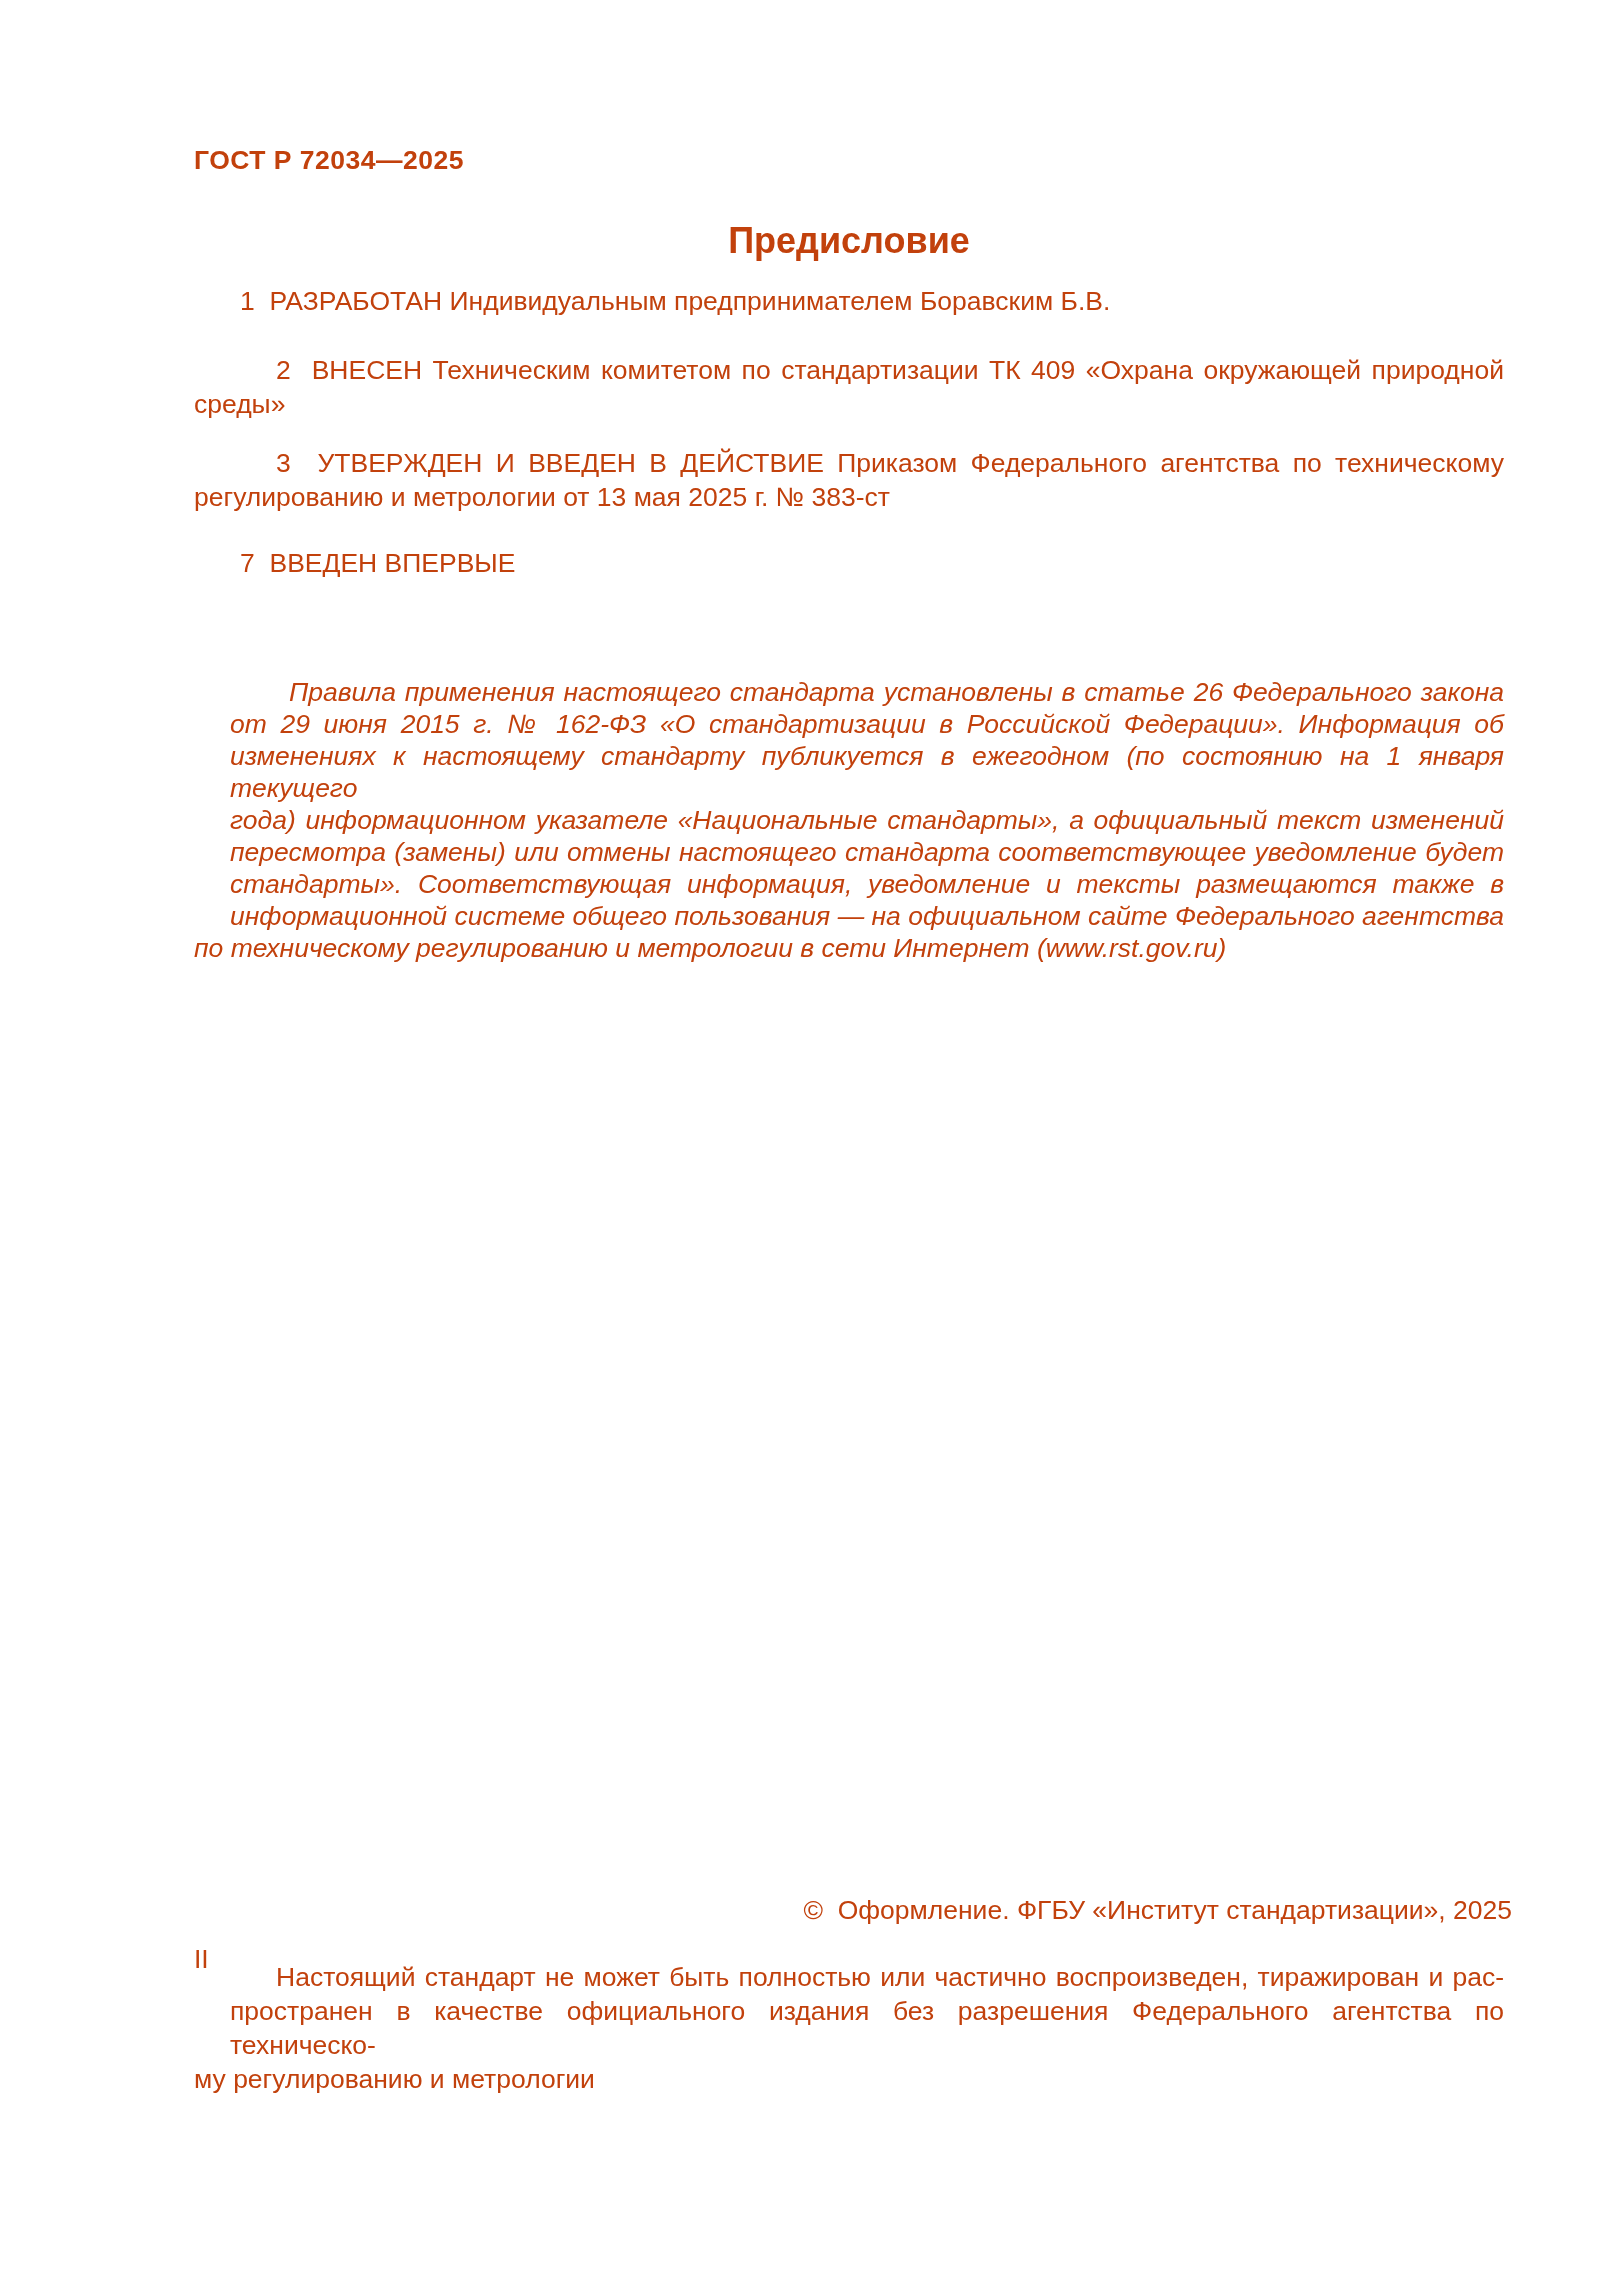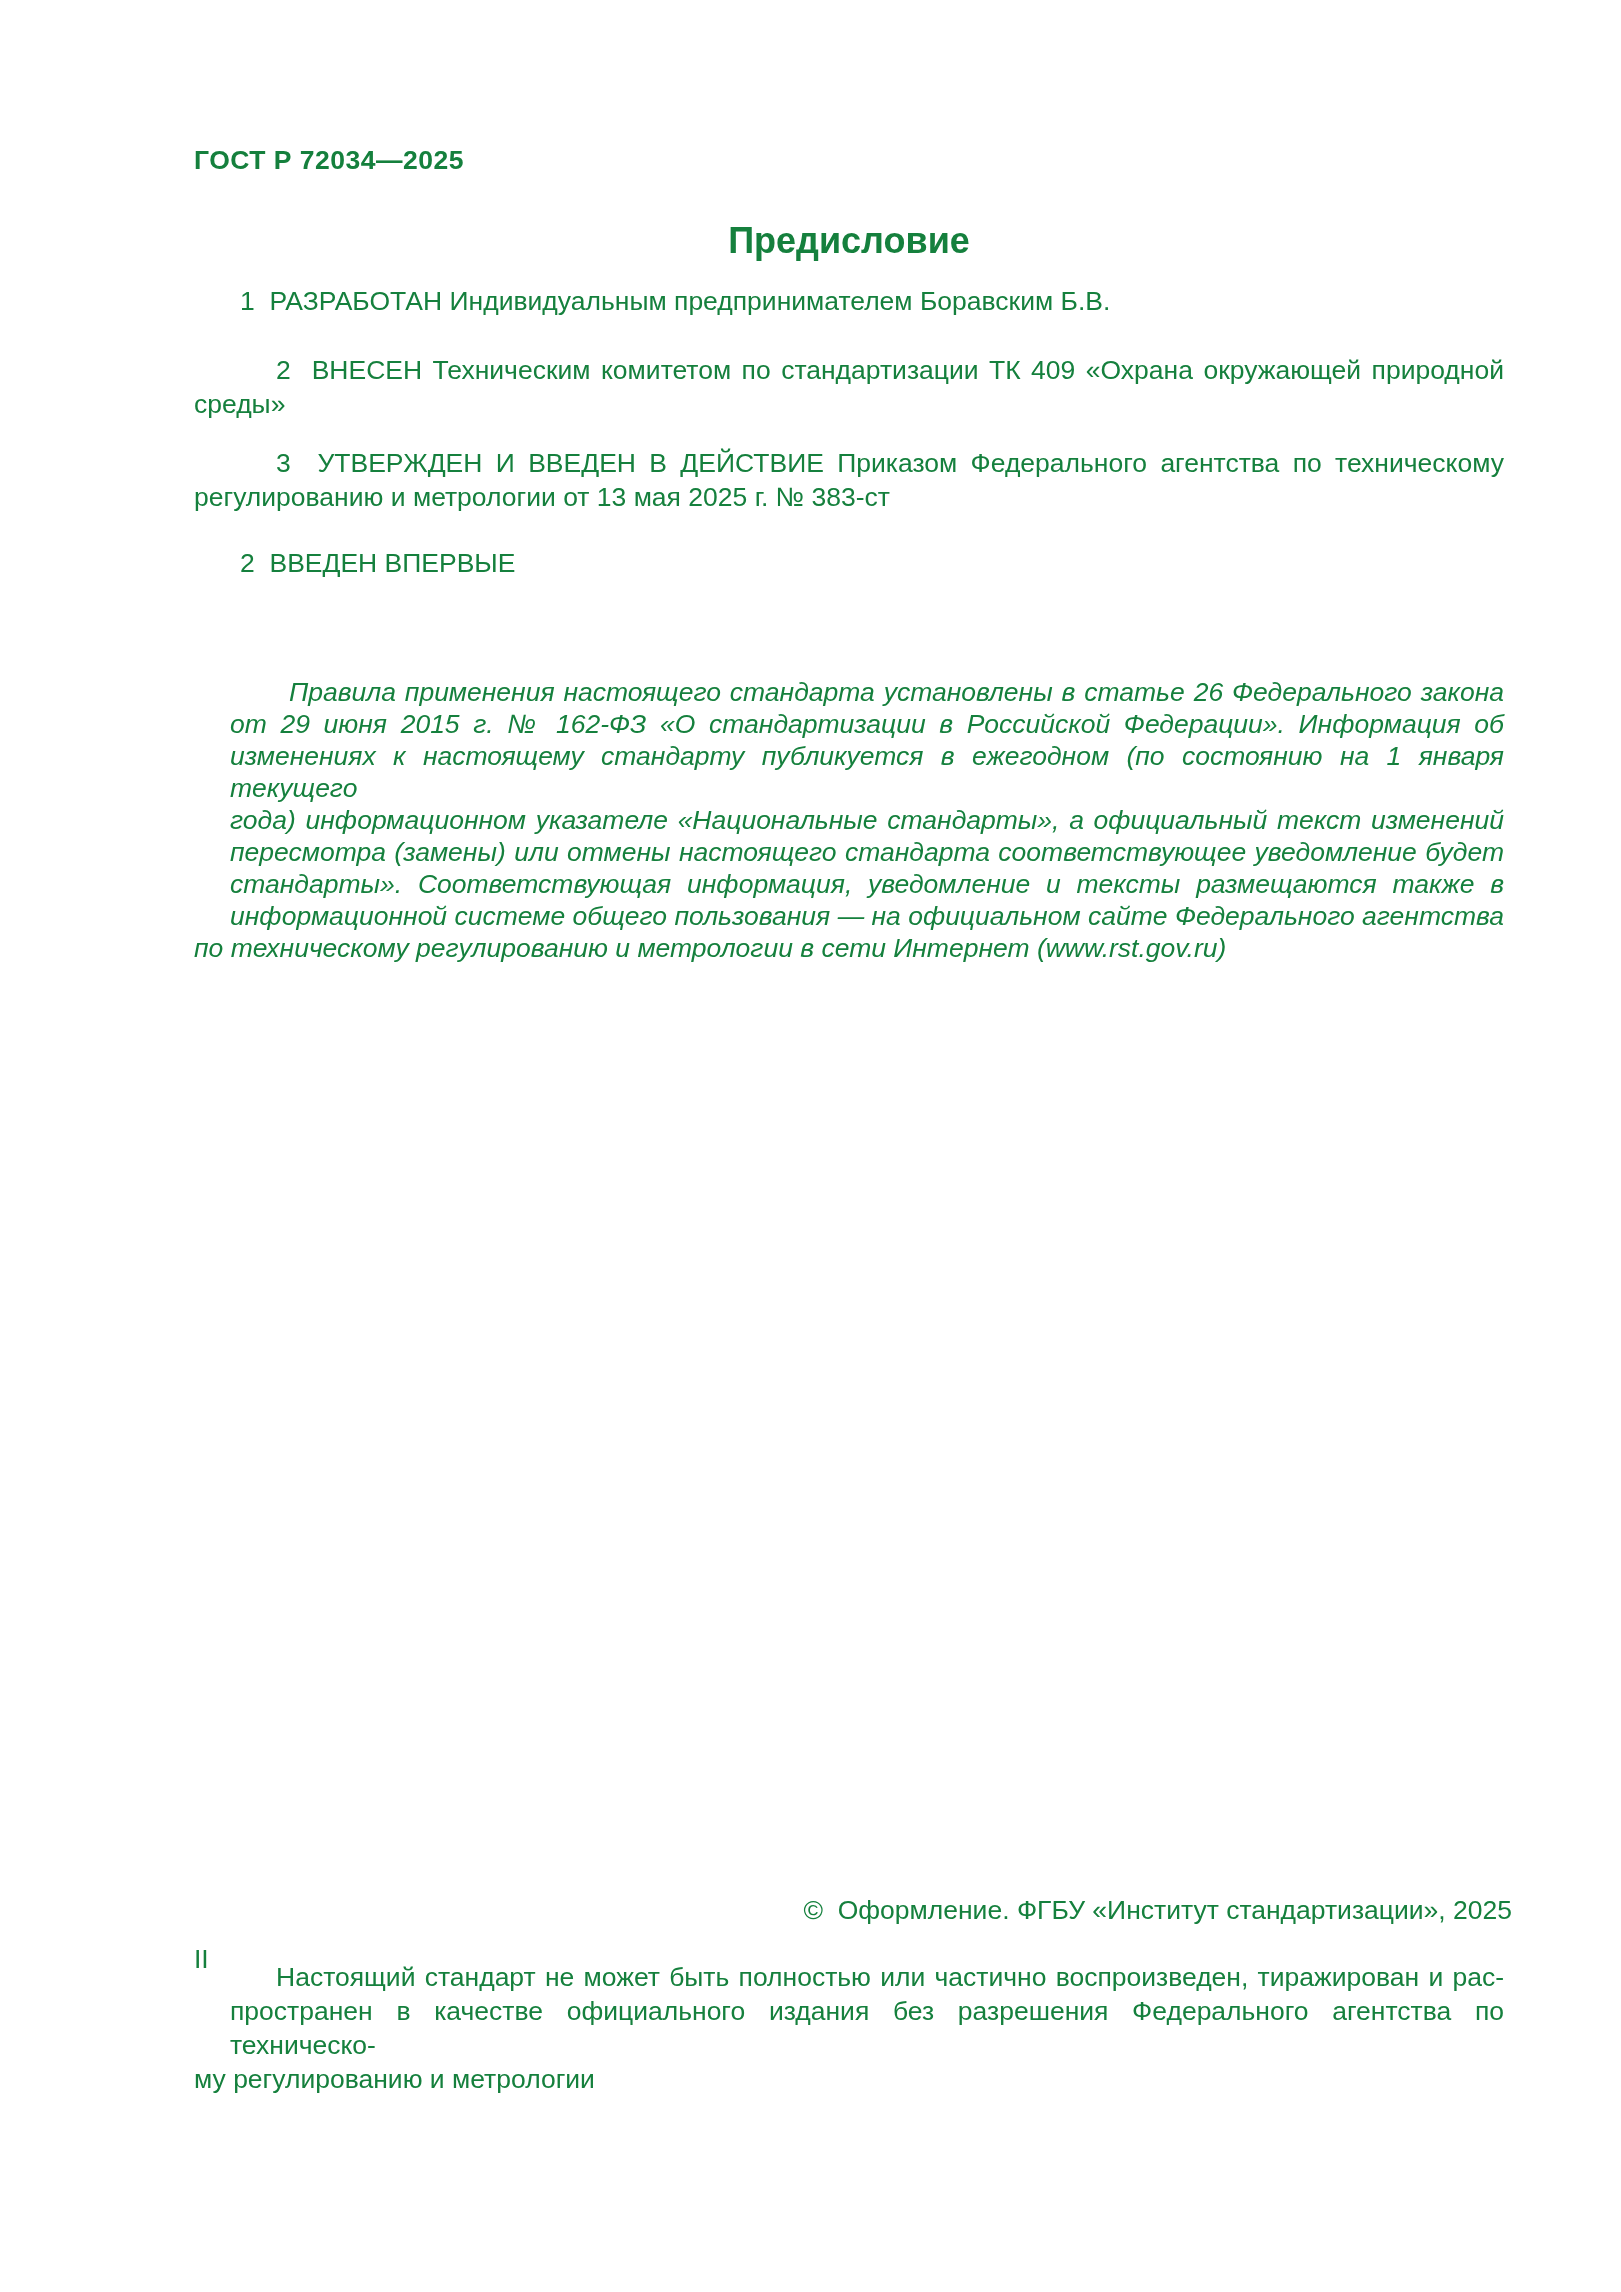--- a/index.html
+++ b/index.html
@@ -5,21 +5,21 @@
   html, body {
     margin: 0;
     padding: 0;
     background: #ffffff;
   }
   .page {
     position: relative;
     width: 1621px;
     height: 2293px;
     background: #ffffff;
-    color: #15803d;
+    color: #c2410c;
     font-family: "Liberation Sans", sans-serif;
     overflow: hidden;
   }
   .abs { position: absolute; }
   .col { left: 194px; width: 1310px; }
 
   .doc-header {
     top: 145px;
     font-size: 26.5px;
     font-weight: bold;
@@ -81,21 +81,21 @@
     <div class="line indent stretch">2  ВНЕСЕН Техническим комитетом по стандартизации ТК 409 «Охрана окружающей природной</div>
     <div class="line">среды»</div>
   </div>
 
   <div class="abs col body-text" style="top:446px">
     <div class="line indent stretch">3  УТВЕРЖДЕН И ВВЕДЕН В ДЕЙСТВИЕ Приказом Федерального агентства по техническому</div>
     <div class="line">регулированию и метрологии от 13 мая 2025 г. № 383-ст</div>
   </div>
 
   <div class="abs col body-text" style="top:546px">
-    <div class="line indent">2  ВВЕДЕН ВПЕРВЫЕ</div>
+    <div class="line indent">7  ВВЕДЕН ВПЕРВЫЕ</div>
   </div>
 
   <div class="abs col italic-block" style="top:676px">
     <div class="line indent-lg stretch">Правила применения настоящего стандарта установлены в статье 26 Федерального закона</div>
     <div class="line stretch">от 29 июня 2015 г. № 162-ФЗ «О стандартизации в Российской Федерации». Информация об</div>
     <div class="line stretch">изменениях к настоящему стандарту публикуется в ежегодном (по состоянию на 1 января текущего</div>
     <div class="line stretch">года) информационном указателе «Национальные стандарты», а официальный текст изменений</div>
     <div class="line stretch">пересмотра (замены) или отмены настоящего стандарта соответствующее уведомление будет</div>
     <div class="line stretch">стандарты». Соответствующая информация, уведомление и тексты размещаются также в</div>
     <div class="line stretch">информационной системе общего пользования — на официальном сайте Федерального агентства</div>

